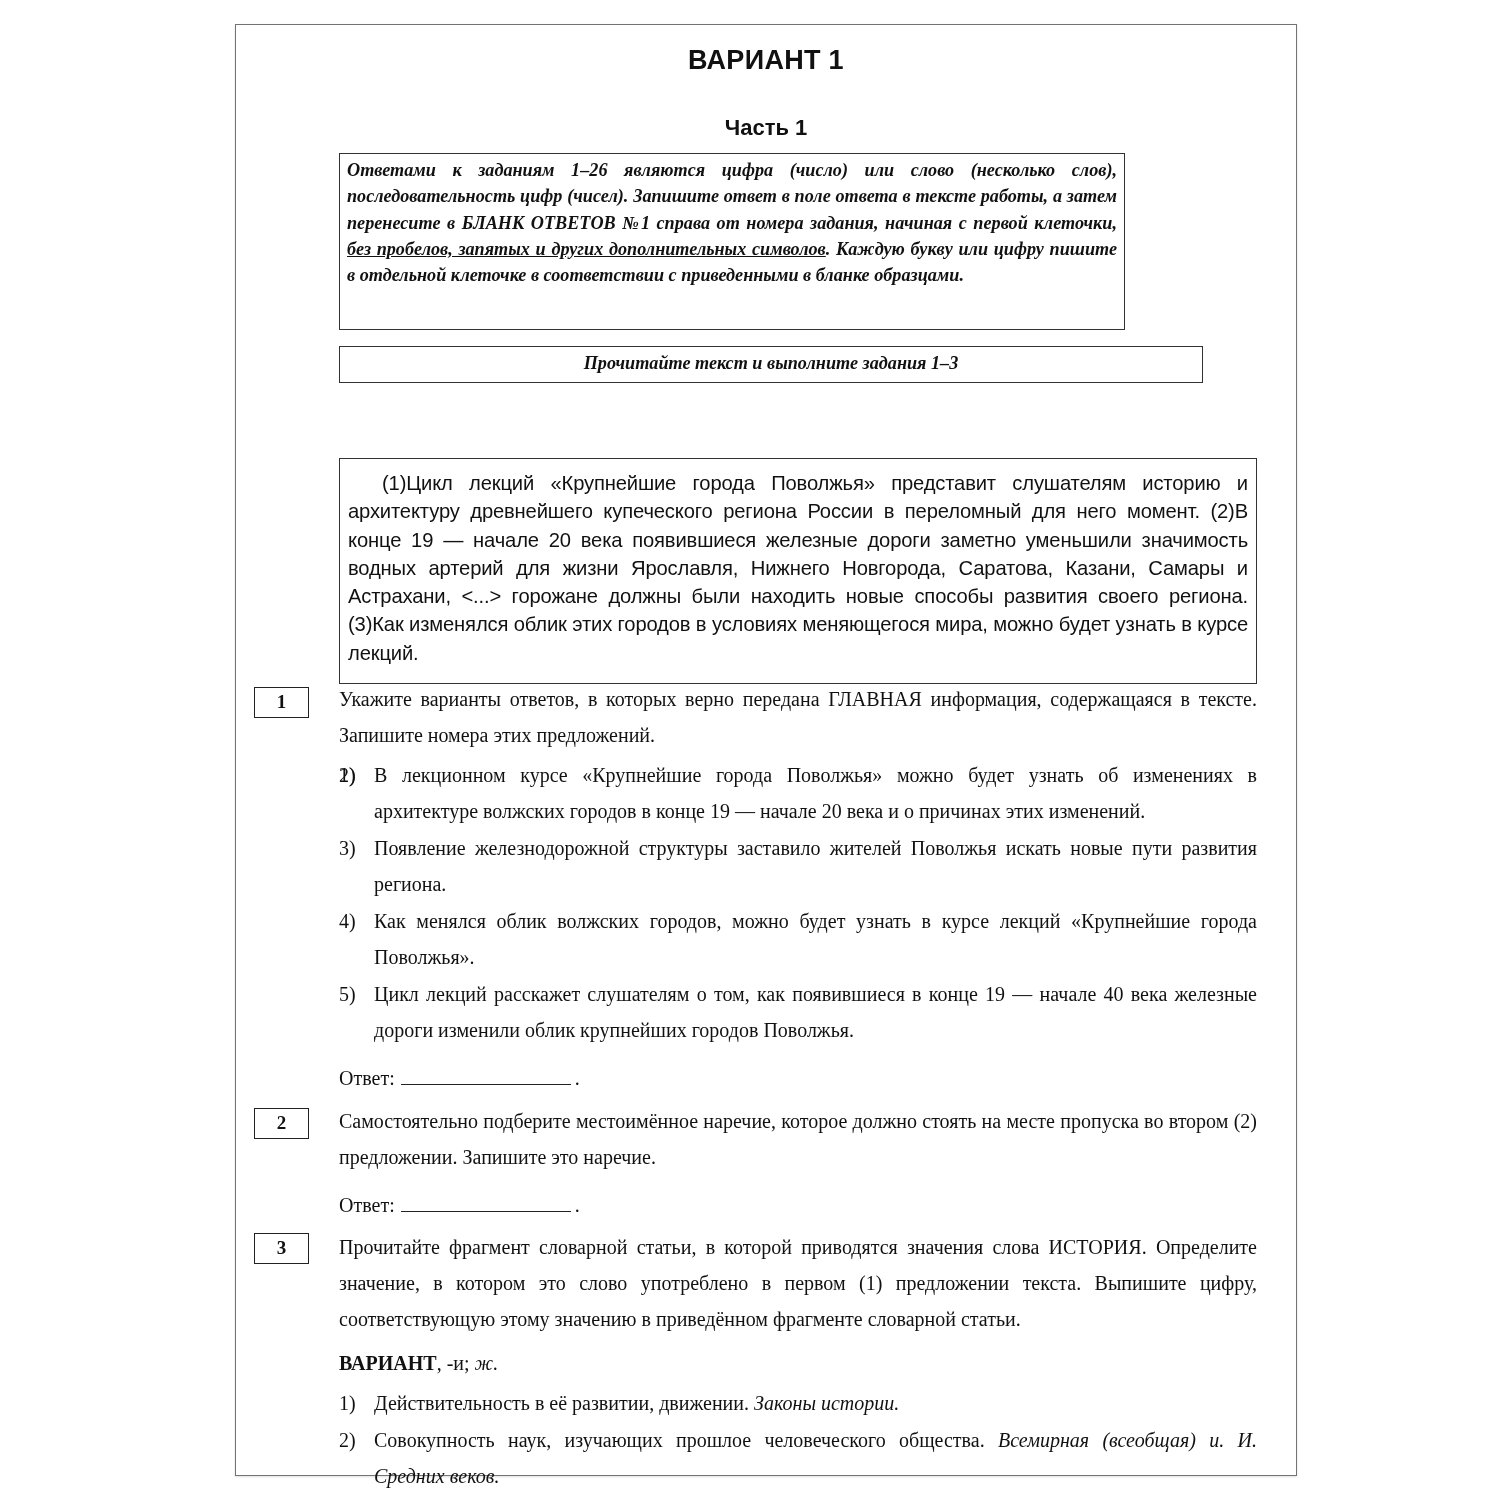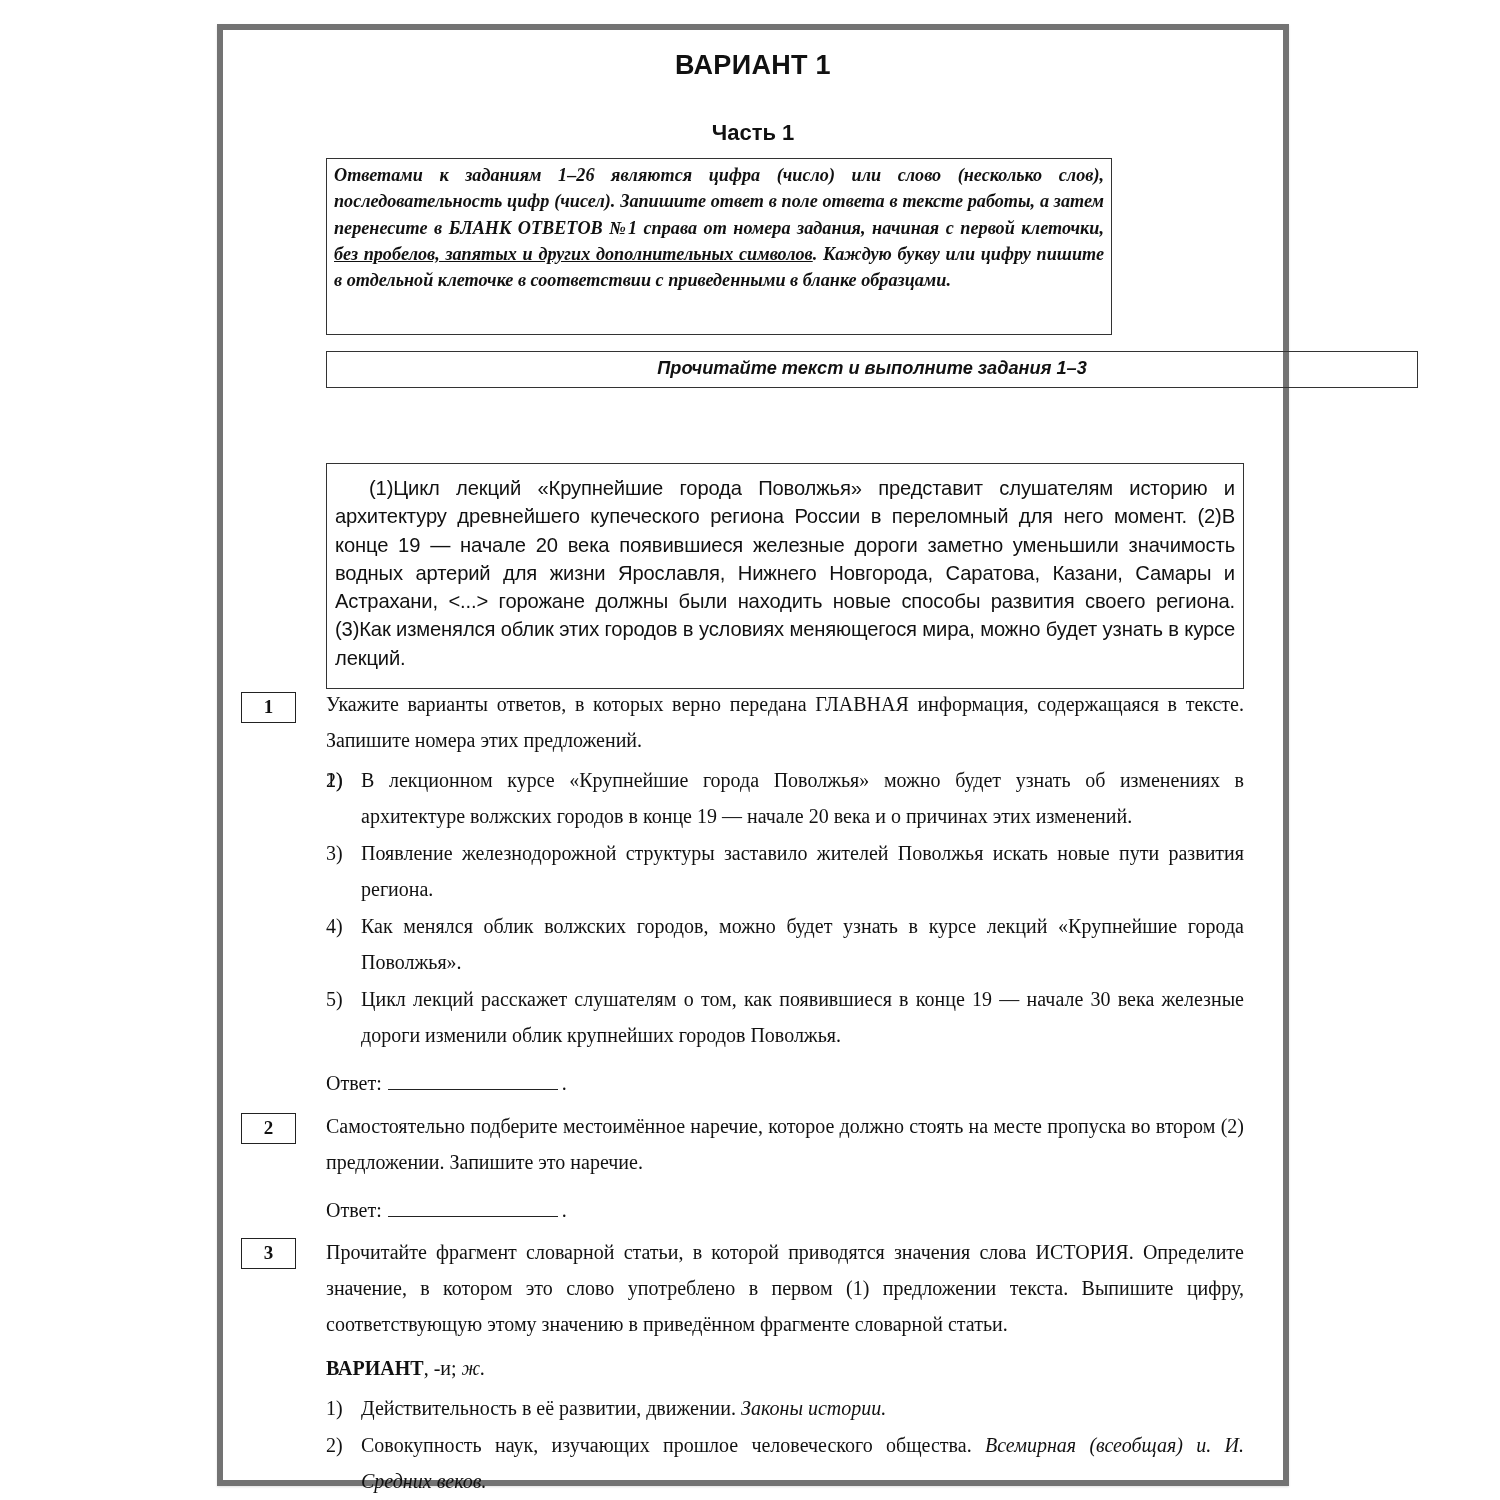--- a/index.html
+++ b/index.html
@@ -1,22 +1,22 @@
 <!DOCTYPE html>
 <html><head>
 <meta charset="utf-8">
 <style>
   html, body { margin: 0; padding: 0; }
   body {
     width: 1500px; height: 1500px; background: #ffffff; position: relative; overflow: hidden;
     color: #111;
   }
   .page {
-    position: absolute; left: 217px; top: 24px; width: 1060px; height: 1450px;
-    background: #fff; border: 6px solid #737373;
+    position: absolute; left: 235px; top: 24px; width: 1060px; height: 1450px;
+    background: #fff; border: 1px solid #737373;
     box-shadow: 0 1px 2px rgba(0,0,0,0.12);
   }
   .abs { position: absolute; }
   .title {
     left: 0; width: 1060px; top: 20px; text-align: center;
     font-family: "Liberation Sans", sans-serif; font-weight: bold; font-size: 27px; letter-spacing: 0.3px;
   }
   .subtitle {
     left: 0; width: 1060px; top: 90px; text-align: center;
     font-family: "Liberation Sans", sans-serif; font-weight: bold; font-size: 22px;
@@ -25,22 +25,22 @@
     border: 1.5px solid #333; box-sizing: border-box;
   }
   .instr {
     left: 103px; top: 128px; width: 786px; height: 177px;
     padding: 3px 7px 0 7px;
     font-family: "Liberation Serif", serif; font-style: italic; font-weight: bold;
     font-size: 18.2px; line-height: 26.3px; text-align: justify;
   }
   .instr u { text-decoration: underline; }
   .read-box {
-    left: 103px; top: 321px; width: 1092px; height: 37px;
-    font-family: Liberation Sans, sans-serif; font-style: italic; font-weight: bold;
+    left: 103px; top: 321px; width: 864px; height: 37px;
+    font-family: Liberation Serif, serif; font-style: italic; font-weight: bold;
     font-size: 18.2px; line-height: 33px; text-align: center;
   }
   .text-box {
     left: 103px; top: 395px; width: 918px; height: 226px;
     padding: 10px 8px 0 8px;
     font-family: "Liberation Sans", sans-serif; font-size: 20.2px; line-height: 28.3px;
     text-align: justify; letter-spacing: -0.15px; margin-top: 38px;
   }
   .text-box p { margin: 0; text-indent: 34px; }
   .task-num {
@@ -87,21 +87,21 @@
   </div>
 
   <div class="abs task-num" style="top:662px;">1</div>
   <div class="abs task-body" style="top:656px;">
     <p class="q">Укажите варианты ответов, в которых верно передана ГЛАВНАЯ информация, содержащаяся в тексте. Запишите номера этих предложений.</p>
     <ul class="opts">
       <li><span class="n">1)</span></li>
       <li><span class="n">2)</span><span>В лекционном курсе «Крупнейшие города Поволжья» можно будет узнать об изменениях в архитектуре волжских городов в конце 19 — начале 20 века и о причинах этих изменений.</span></li>
       <li><span class="n">3)</span><span>Появление железнодорожной структуры заставило жителей Поволжья искать новые пути развития региона.</span></li>
       <li><span class="n">4)</span><span>Как менялся облик волжских городов, можно будет узнать в курсе лекций «Крупнейшие города Поволжья».</span></li>
-      <li><span class="n">5)</span><span>Цикл лекций расскажет слушателям о том, как появившиеся в конце 19 — начале 30 века железные дороги изменили облик крупнейших городов Поволжья.</span></li>
+      <li><span class="n">5)</span><span>Цикл лекций расскажет слушателям о том, как появившиеся в конце 19 — начале 40 века железные дороги изменили облик крупнейших городов Поволжья.</span></li>
     </ul>
     <div class="answer-line">
       <span>Ответ:</span><span class="blank"></span><span>.</span>
     </div>
   </div>
 
   <div class="abs task-num" style="top:1083px;">2</div>
   <div class="abs task-body" style="top:1078px;">
     <p class="q">Самостоятельно подберите местоимённое наречие, которое должно стоять на месте пропуска во втором (2) предложении. Запишите это наречие.</p>
     <div class="answer-line">

